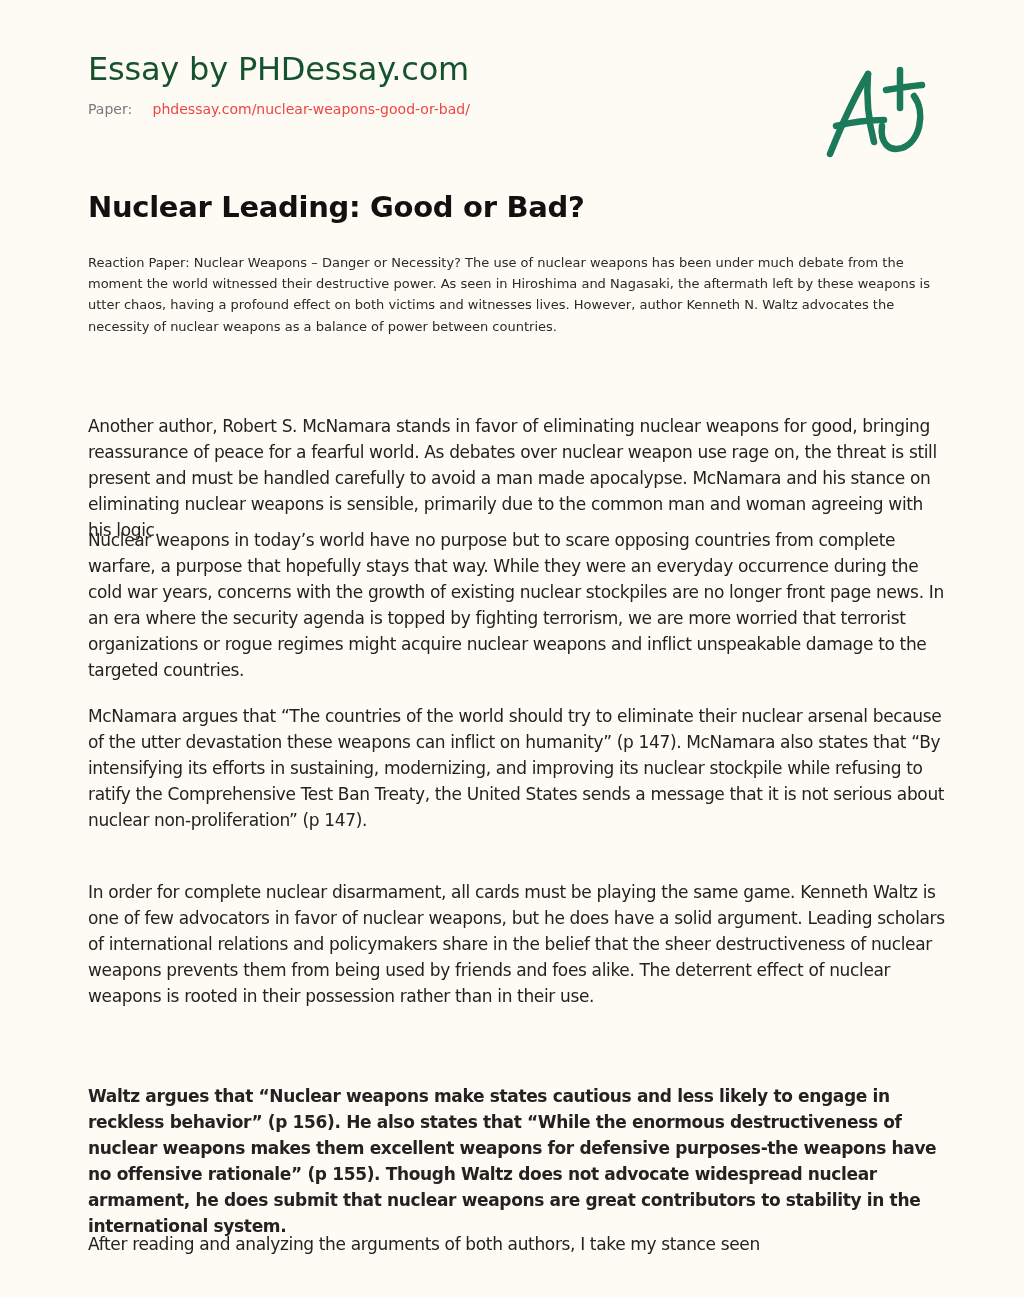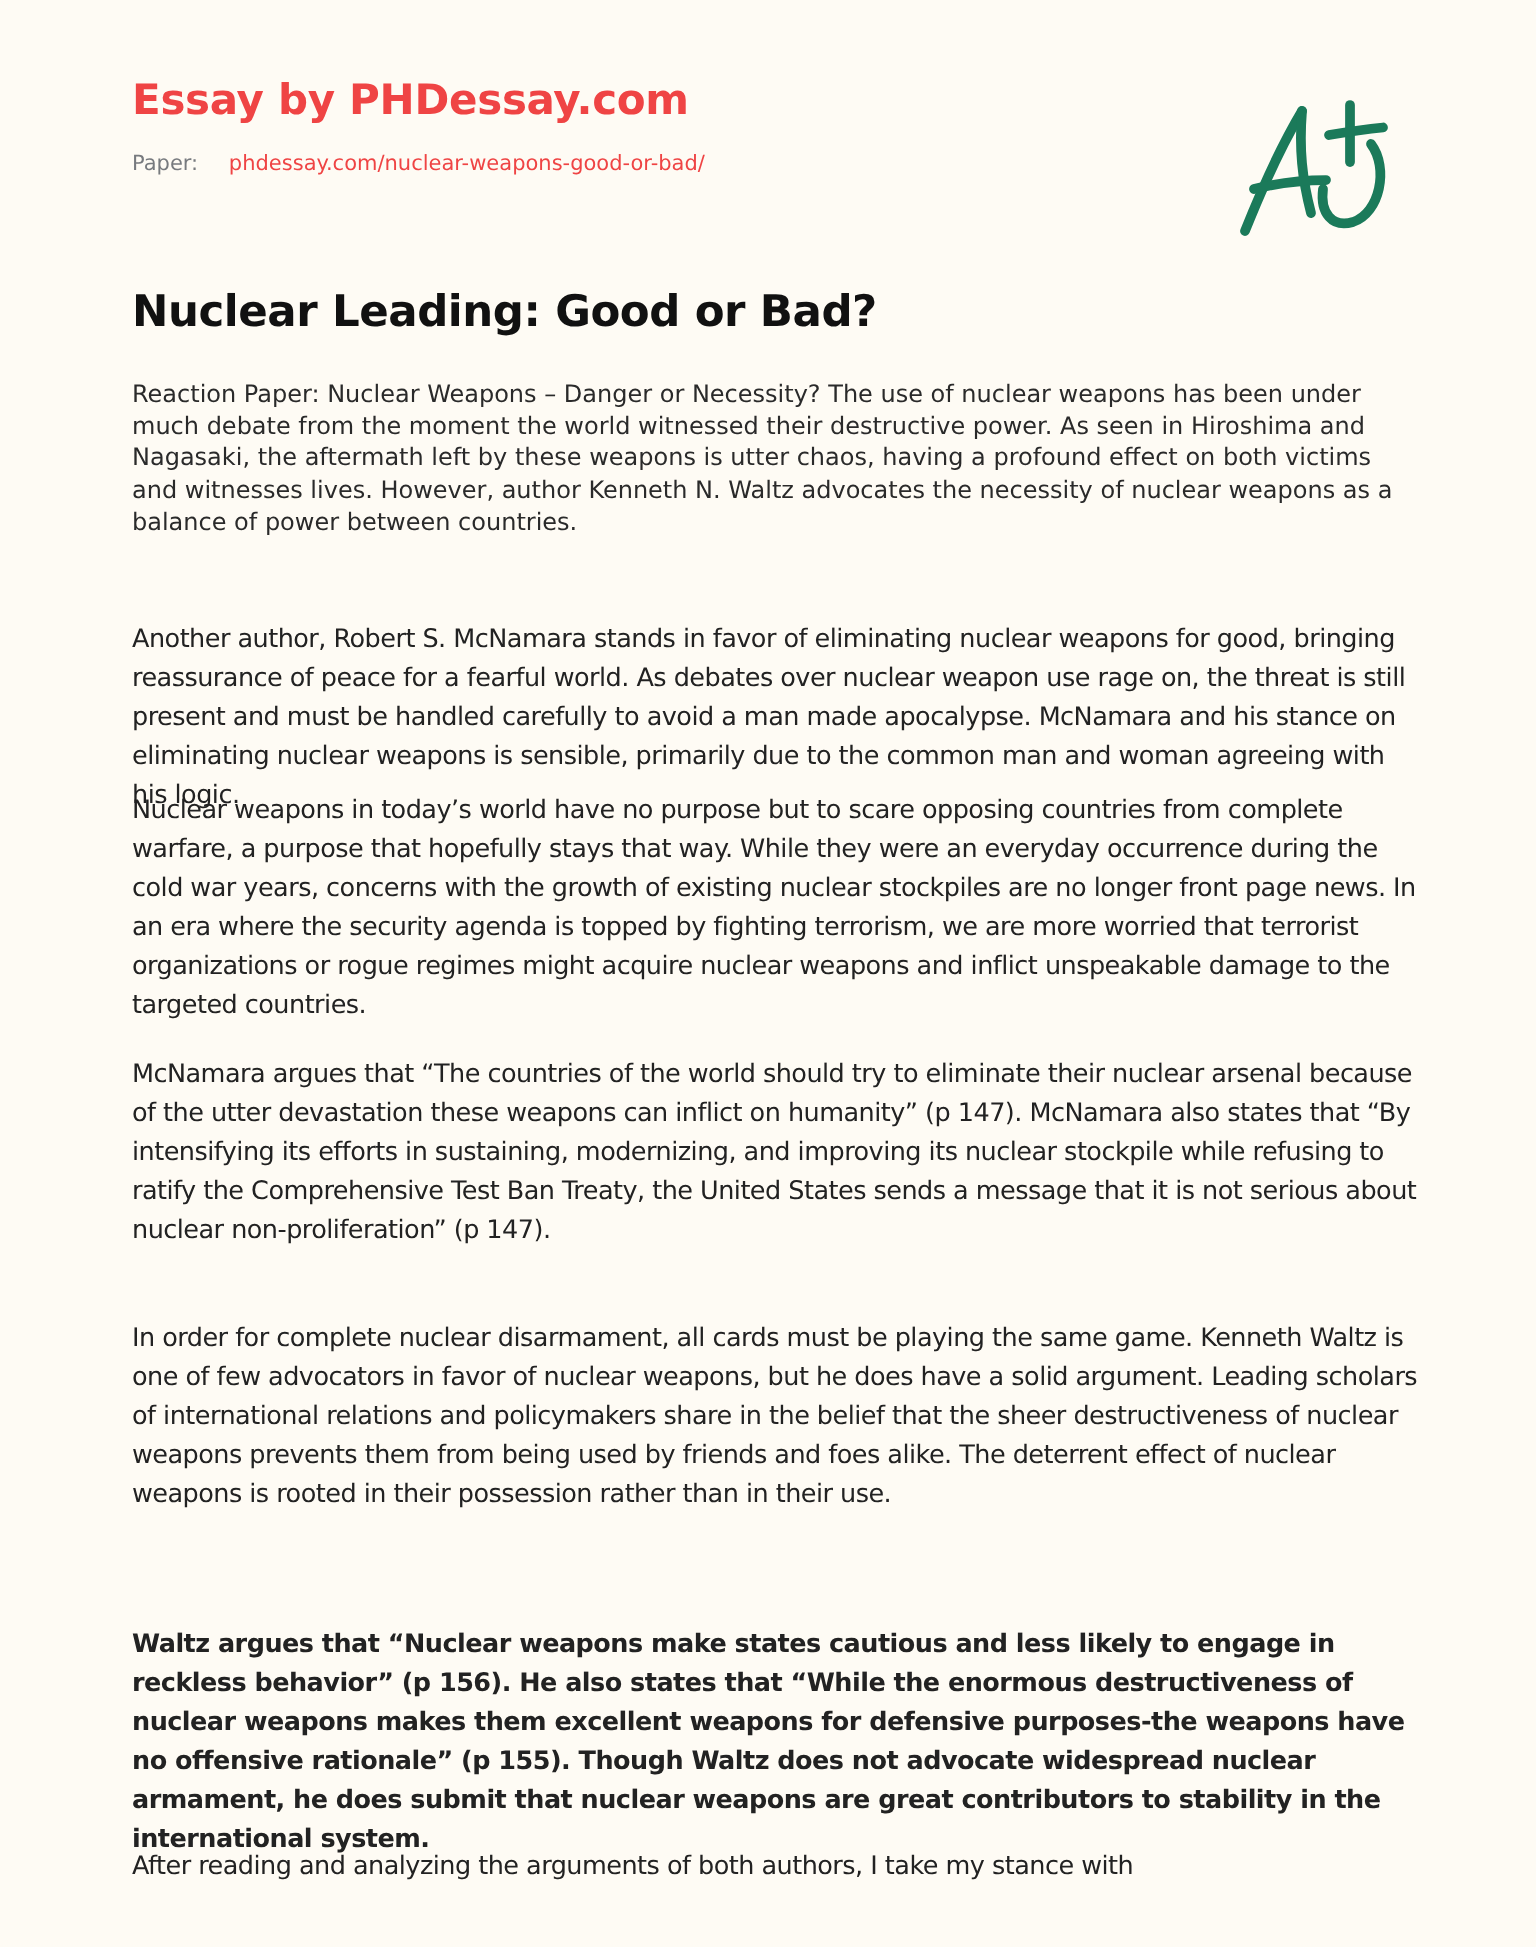--- a/index.html
+++ b/index.html
@@ -12,23 +12,23 @@
       height: 1298px;
       overflow: hidden;
       position: relative;
       font-family: "DejaVu Sans", "Liberation Sans", sans-serif;
       color: #222222;
     }
     .brand {
       position: absolute;
       left: 88px;
       top: 50px;
-      font-size: 28px;
-      font-weight: bold;
-      color: #ef4444;
+      font-size: 32px;
+      font-weight: normal;
+      color: #14532d;
       letter-spacing: -0.2px;
       white-space: nowrap;
     }
     .source {
       position: absolute;
       left: 88px;
       top: 101px;
       font-size: 14px;
       color: #777A7E;
       white-space: nowrap;
@@ -55,21 +55,21 @@
       color: #111111;
       letter-spacing: -0.3px;
       white-space: nowrap;
     }
     .lead {
       position: absolute;
       left: 88px;
       top: 252px;
       width: 850px;
       margin: 0;
-      font-size: 16px;
+      font-size: 13px;
       line-height: 21.2px;
       color: #2A2A2A;
     }
     .body-para {
       position: absolute;
       left: 88px;
       width: 860px;
       margin: 0;
       font-size: 17px;
       line-height: 26px;
@@ -111,13 +111,13 @@
 
 <h1 class="title">Nuclear Leading: Good or Bad?</h1>
 
 <p class="lead">Reaction Paper: Nuclear Weapons – Danger or Necessity? The use of nuclear weapons has been under much debate from the moment the world witnessed their destructive power. As seen in Hiroshima and Nagasaki, the aftermath left by these weapons is utter chaos, having a profound effect on both victims and witnesses lives. However, author Kenneth N. Waltz advocates the necessity of nuclear weapons as a balance of power between countries.</p>
 
 <p class="body-para" id="p1">Another author, Robert S. McNamara stands in favor of eliminating nuclear weapons for good, bringing reassurance of peace for a fearful world. As debates over nuclear weapon use rage on, the threat is still present and must be handled carefully to avoid a man made apocalypse. McNamara and his stance on eliminating nuclear weapons is sensible, primarily due to the common man and woman agreeing with his logic.</p>
 <p class="body-para" id="p2">Nuclear weapons in today’s world have no purpose but to scare opposing countries from complete warfare, a purpose that hopefully stays that way. While they were an everyday occurrence during the cold war years, concerns with the growth of existing nuclear stockpiles are no longer front page news. In an era where the security agenda is topped by fighting terrorism, we are more worried that terrorist organizations or rogue regimes might acquire nuclear weapons and inflict unspeakable damage to the targeted countries.</p>
 <p class="body-para" id="p3">McNamara argues that “The countries of the world should try to eliminate their nuclear arsenal because of the utter devastation these weapons can inflict on humanity” (p 147). McNamara also states that “By intensifying its efforts in sustaining, modernizing, and improving its nuclear stockpile while refusing to ratify the Comprehensive Test Ban Treaty, the United States sends a message that it is not serious about nuclear non-proliferation” (p 147).</p>
 <p class="body-para" id="p4">In order for complete nuclear disarmament, all cards must be playing the same game. Kenneth Waltz is one of few advocators in favor of nuclear weapons, but he does have a solid argument. Leading scholars of international relations and policymakers share in the belief that the sheer destructiveness of nuclear weapons prevents them from being used by friends and foes alike. The deterrent effect of nuclear weapons is rooted in their possession rather than in their use.</p>
 <p class="body-para" id="p5">Waltz argues that “Nuclear weapons make states cautious and less likely to engage in reckless behavior” (p 156). He also states that “While the enormous destructiveness of nuclear weapons makes them excellent weapons for defensive purposes-the weapons have no offensive rationale” (p 155). Though Waltz does not advocate widespread nuclear armament, he does submit that nuclear weapons are great contributors to stability in the international system.</p>
-<p class="body-para" id="p6">After reading and analyzing the arguments of both authors, I take my stance with</p>
+<p class="body-para" id="p6">After reading and analyzing the arguments of both authors, I take my stance seen</p>
 
 </body></html>

